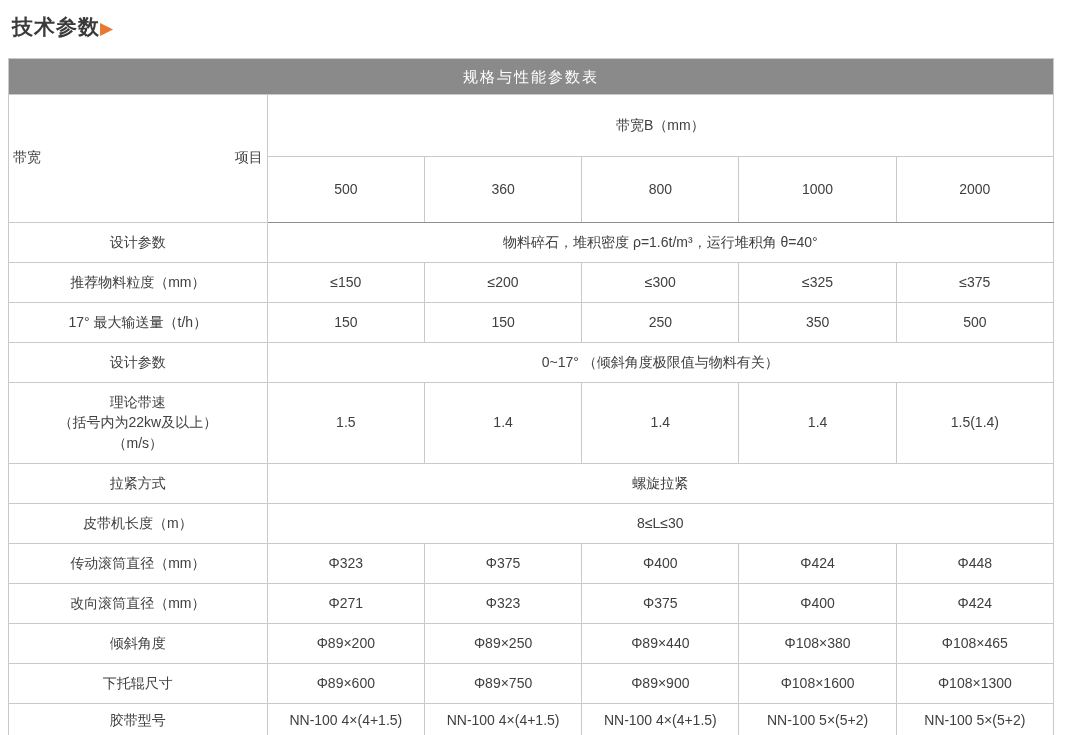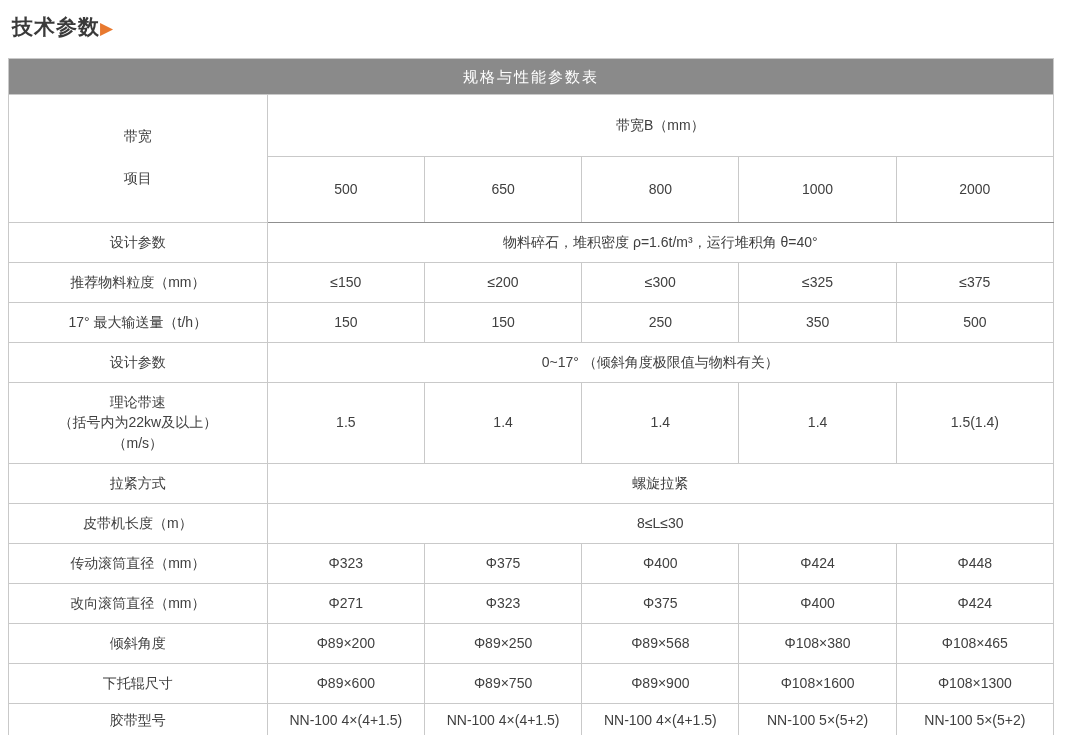--- a/index.html
+++ b/index.html
@@ -49,21 +49,21 @@
     line-height:1.45;
   }
   tr.h40 th, tr.h40 td{height:40px;}
   tr.h42 th, tr.h42 td{height:42px;}
   tr.h81 th, tr.h81 td{height:81px;}
   tr.h35 th, tr.h35 td{height:35px;}
 
   
   th.corner-cell{padding:0;}
   .corner-inner{
-    height:82px;display:flex;flex-direction:column;
+    height:82px;display:flex;flex-direction:row;
     justify-content:space-between;align-items:center;
     padding:9px 0 11px 0;box-sizing:border-box;
   }
   
   tr.dark-under th, tr.dark-under td{border-bottom:1px solid #8f8f8f;}
 </style>
 </head>
 <body>
 
 <div class="page">
@@ -93,21 +93,21 @@
         <div class="corner-inner">
           <span>带宽</span>
           <span>项目</span>
         </div>
       </th>
       <td colspan="5">带宽B（mm）</td>
     </tr>
 
     <tr class="h42 dark-under">
       <td>500</td>
-      <td>650</td>
+      <td>360</td>
       <td>800</td>
       <td>1000</td>
       <td>2000</td>
     </tr>
 
     <tr class="h40">
       <th>设计参数</th>
       <td colspan="5">物料碎石，堆积密度 ρ=1.6t/m³，运行堆积角 θ=40°</td>
     </tr>
 
@@ -170,21 +170,21 @@
       <td>Φ323</td>
       <td>Φ375</td>
       <td>Φ400</td>
       <td>Φ424</td>
     </tr>
 
     <tr class="h40">
       <th>倾斜角度</th>
       <td>Φ89×200</td>
       <td>Φ89×250</td>
-      <td>Φ89×568</td>
+      <td>Φ89×440</td>
       <td>Φ108×380</td>
       <td>Φ108×465</td>
     </tr>
 
     <tr class="h40">
       <th>下托辊尺寸</th>
       <td>Φ89×600</td>
       <td>Φ89×750</td>
       <td>Φ89×900</td>
       <td>Φ108×1600</td>

